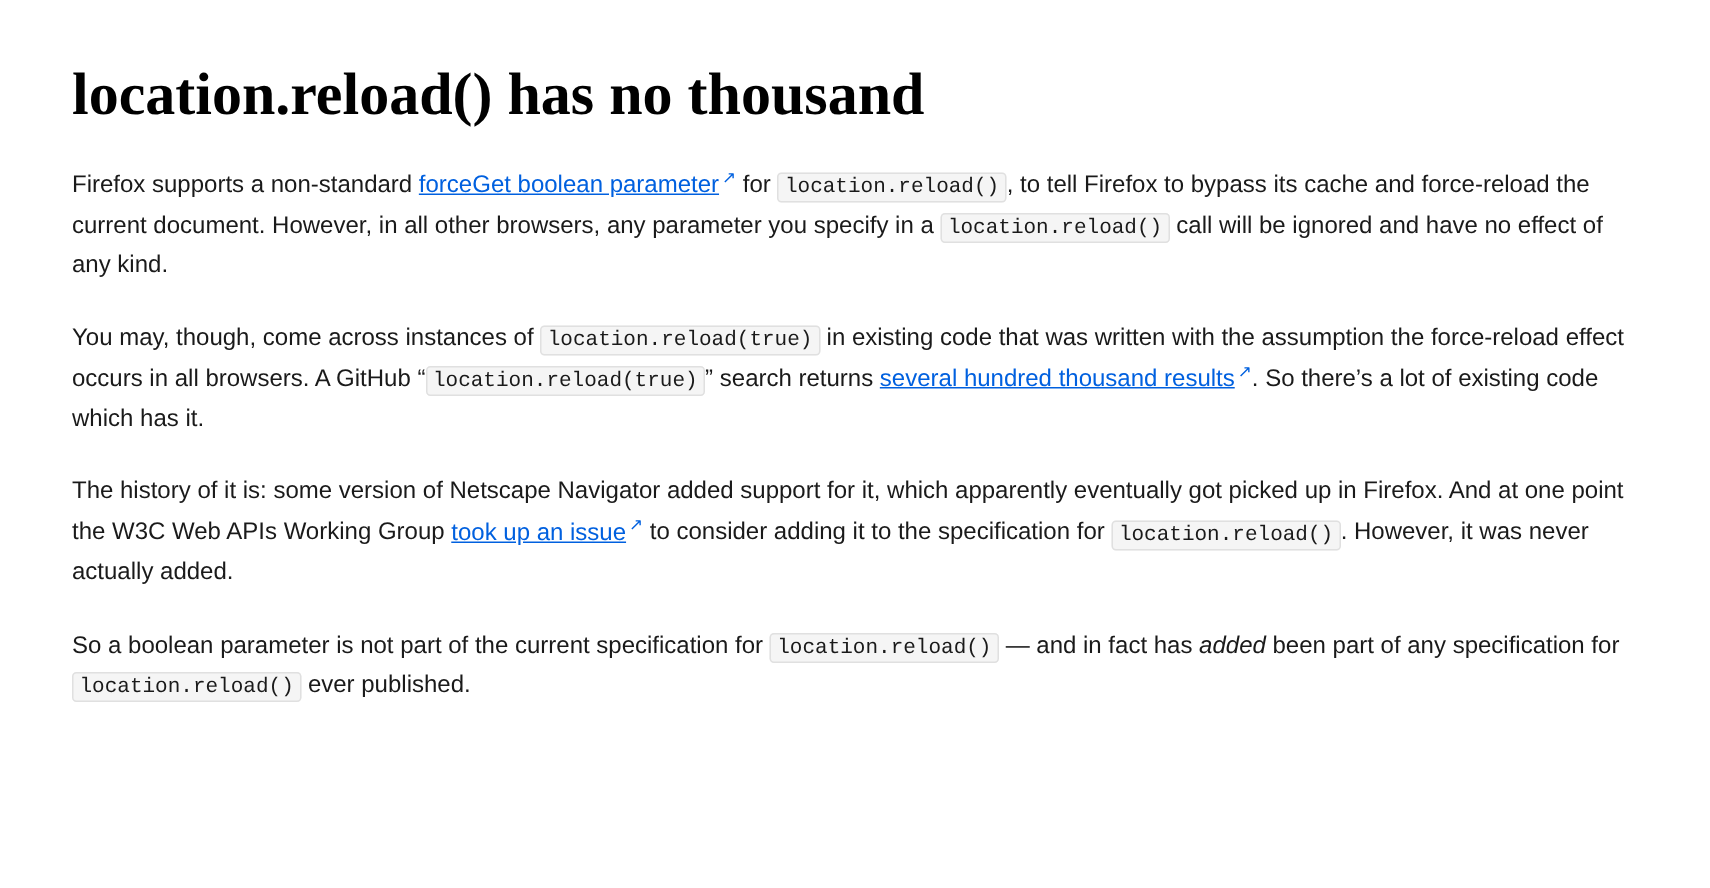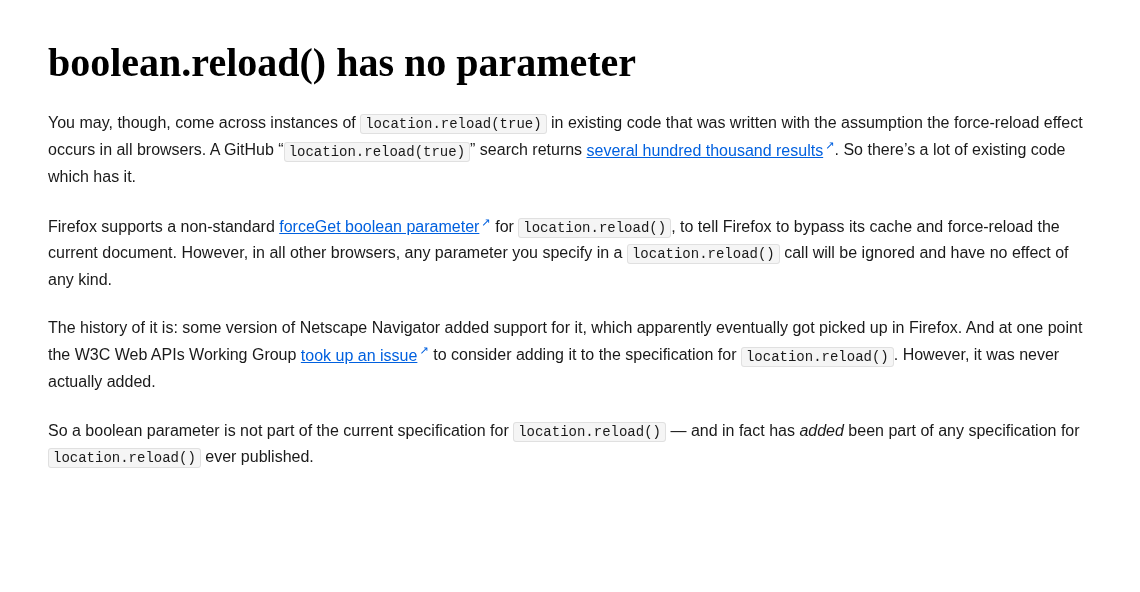--- a/index.html
+++ b/index.html
@@ -61,39 +61,39 @@
     }
 
     .paragraph {
       margin-bottom: 22px;
       line-height: 1.65;
     }
   </style>
 </head>
 <body>
 
-<h1>boolean.reload() has no parameter</h1>
+<h1>location.reload() has no thousand</h1>
 
 <div>
-
-  <p class="paragraph">
-    You may, though, come across instances of <code>location.reload(true)</code>
-    in existing code that was written
-    with the assumption the force-reload effect occurs in all browsers. A GitHub “<code>location.reload(true)</code>”
-    search returns <a href="#">several hundred thousand results<span class="ext-link-icon">↗</span></a>.
-    So there’s a lot of existing code which has it.
-  </p>
 
   <p class="paragraph">
     Firefox supports a non-standard
     <a href="#">forceGet boolean parameter<span class="ext-link-icon">↗</span></a>
     for <code>location.reload()</code>, to tell
     Firefox to bypass its cache and force-reload the current document. However, in all other browsers, any
     parameter you specify in a <code>location.reload()</code>
     call will be ignored and have no effect of any kind.
+  </p>
+
+  <p class="paragraph">
+    You may, though, come across instances of <code>location.reload(true)</code>
+    in existing code that was written
+    with the assumption the force-reload effect occurs in all browsers. A GitHub “<code>location.reload(true)</code>”
+    search returns <a href="#">several hundred thousand results<span class="ext-link-icon">↗</span></a>.
+    So there’s a lot of existing code which has it.
   </p>
 
   <p class="paragraph">
     The history of it is: some version of Netscape Navigator added support for it, which apparently eventually
     got picked up in Firefox. And at one point the W3C Web APIs Working Group
     <a href="#">took up an issue<span class="ext-link-icon">↗</span></a>
     to
     consider adding it to the specification for <code>location.reload()</code>.
     However, it was never actually added.
   </p>

